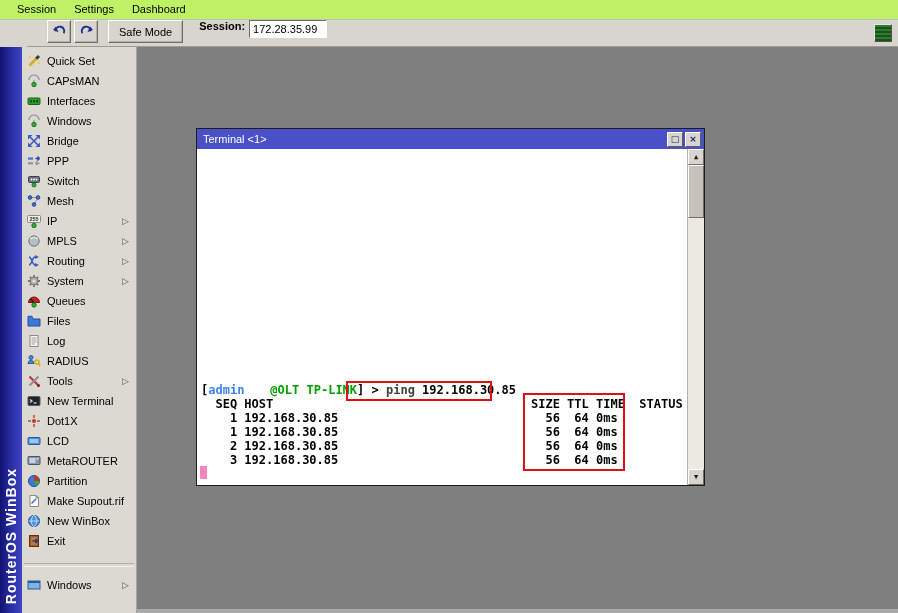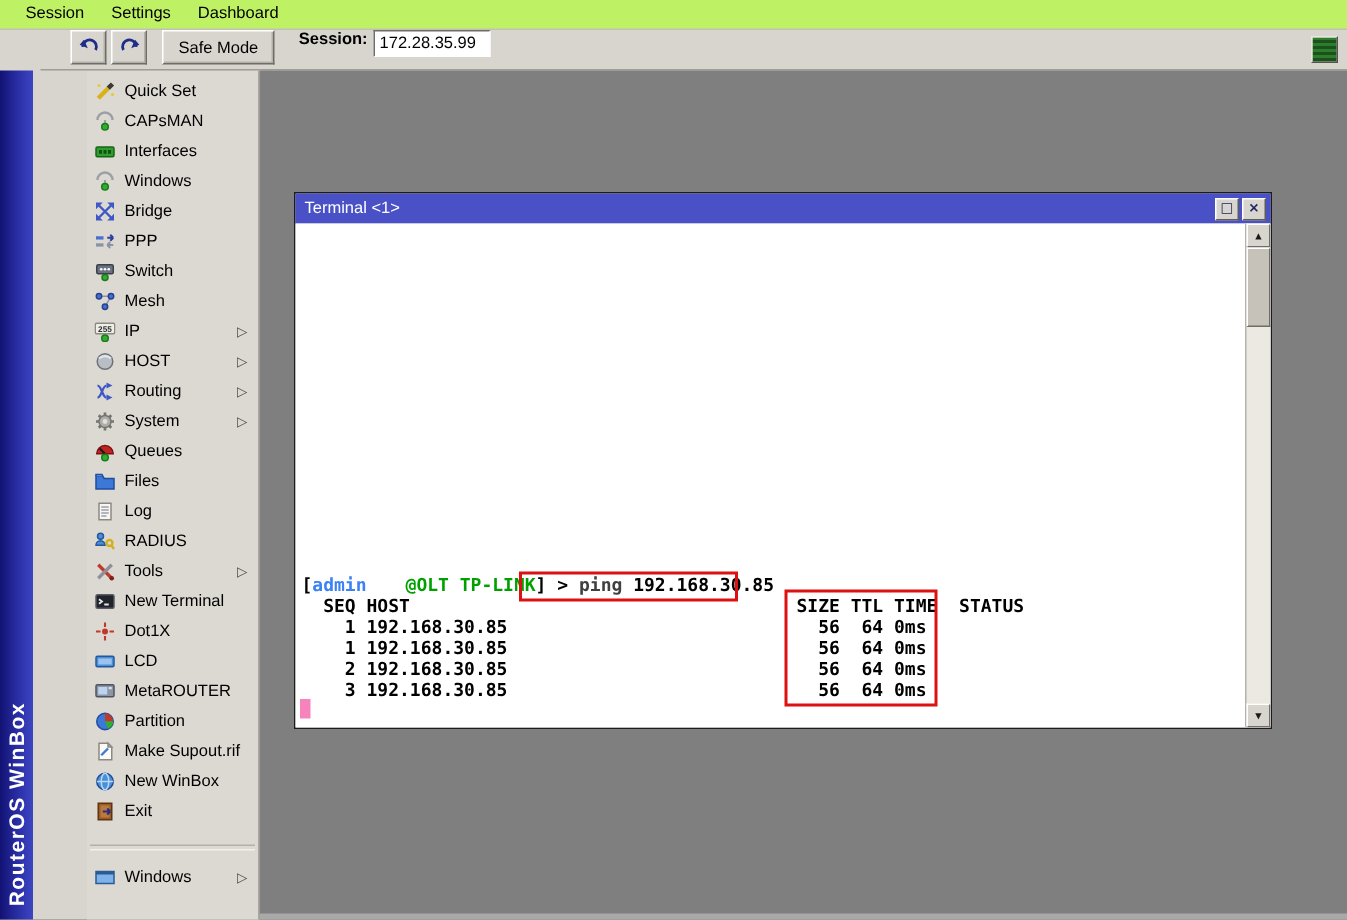--- a/index.html
+++ b/index.html
@@ -31,32 +31,32 @@
   
   .lower{display:flex;height:567px;}
   .brand-strip{
     width:22px;background:linear-gradient(90deg,#121273 0%,#2a2fa6 55%,#3d45c2 100%);
     display:flex;align-items:flex-end;justify-content:center;
   }
   .brand-text{
     writing-mode:vertical-rl;transform:rotate(180deg);
     color:#fff;font-weight:bold;font-size:14px;letter-spacing:1px;padding:10px 0 10px 0;white-space:nowrap;
   }
-  .sidebar{width:115px;background:#dcd9d2;border-right:1px solid #a9a6a0;overflow:hidden;padding-top:4px;box-sizing:border-box;margin-left:36px;}
+  .sidebar{width:115px;background:#dcd9d2;border-right:1px solid #a9a6a0;overflow:hidden;padding-top:4px;box-sizing:border-box;}
   .side-item{height:20px;display:flex;align-items:center;padding-left:4px;cursor:default;}
   .side-icon{width:15px;height:15px;margin-right:6px;flex:0 0 15px;display:flex;align-items:center;justify-content:center;}
   .side-icon svg{width:14px;height:14px;display:block;}
   .side-label{flex:1;white-space:nowrap;}
   .side-arrow{width:14px;color:#55524c;font-size:9px;text-align:left;flex:0 0 14px;}
   .side-divider{height:2px;margin:12px 2px 8px 2px;border-top:1px solid #b3b0a9;border-bottom:1px solid #f2f0ea;}
   .mdi{flex:1;background:#7f7f7f;position:relative;}
   .mdi-bevel{position:absolute;left:0;right:0;bottom:0;height:5px;background:#a9a9a9;}
   
   .term-window{
-    position:absolute;left:196px;top:128px;width:652px;height:358px;
+    position:absolute;left:196px;top:128px;width:509px;height:358px;
     background:#d8d5ce;border:1px solid #1c1c1c;box-sizing:border-box;
   }
   .term-titlebar{
     height:20px;background:#4a51c6;color:#fff;display:flex;align-items:center;
     padding-left:6px;font-size:11px;
   }
   .term-title{flex:1;}
   .title-btn{
     width:14px;height:13px;background:#d8d5ce;border:1px solid;border-color:#fff #5e5c57 #5e5c57 #fff;
     color:#1c2460;font-size:9px;font-weight:bold;display:flex;align-items:center;justify-content:center;
@@ -232,21 +232,21 @@
       <span class="side-arrow">▷</span>
     </div>
 
     <div class="side-item">
       <span class="side-icon">
           <svg viewBox="0 0 14 14">
             <circle cx="7" cy="7" r="5.2" fill="#b9bdc4" stroke="#6e737b"></circle>
             <path d="M3,5 a6,6 0 0 1 8,0" fill="none" stroke="#e3e6ea" stroke-width="1.5"></path>
           </svg>
         </span>
-      <span class="side-label">HOST</span>
+      <span class="side-label">MPLS</span>
       <span class="side-arrow">▷</span>
     </div>
 
     <div class="side-item">
       <span class="side-icon">
           <svg viewBox="0 0 14 14">
             <path d="M2,11 C5,11 5,3 8,3 M2,3 C5,3 5,11 8,11" fill="none" stroke="#3e58c8" stroke-width="1.5"></path>
             <polygon points="8,1 12,3 8,5" fill="#3e58c8"></polygon>
             <polygon points="8,9 12,11 8,13" fill="#3e58c8"></polygon>
           </svg>

